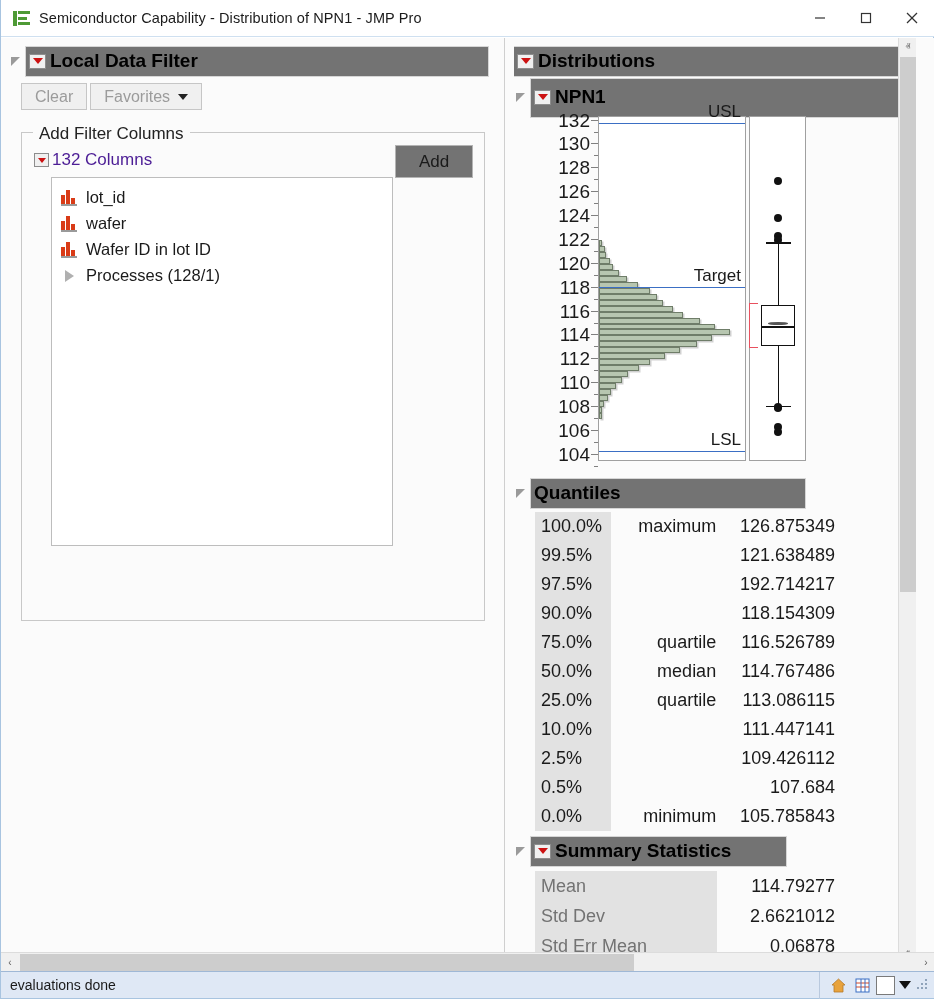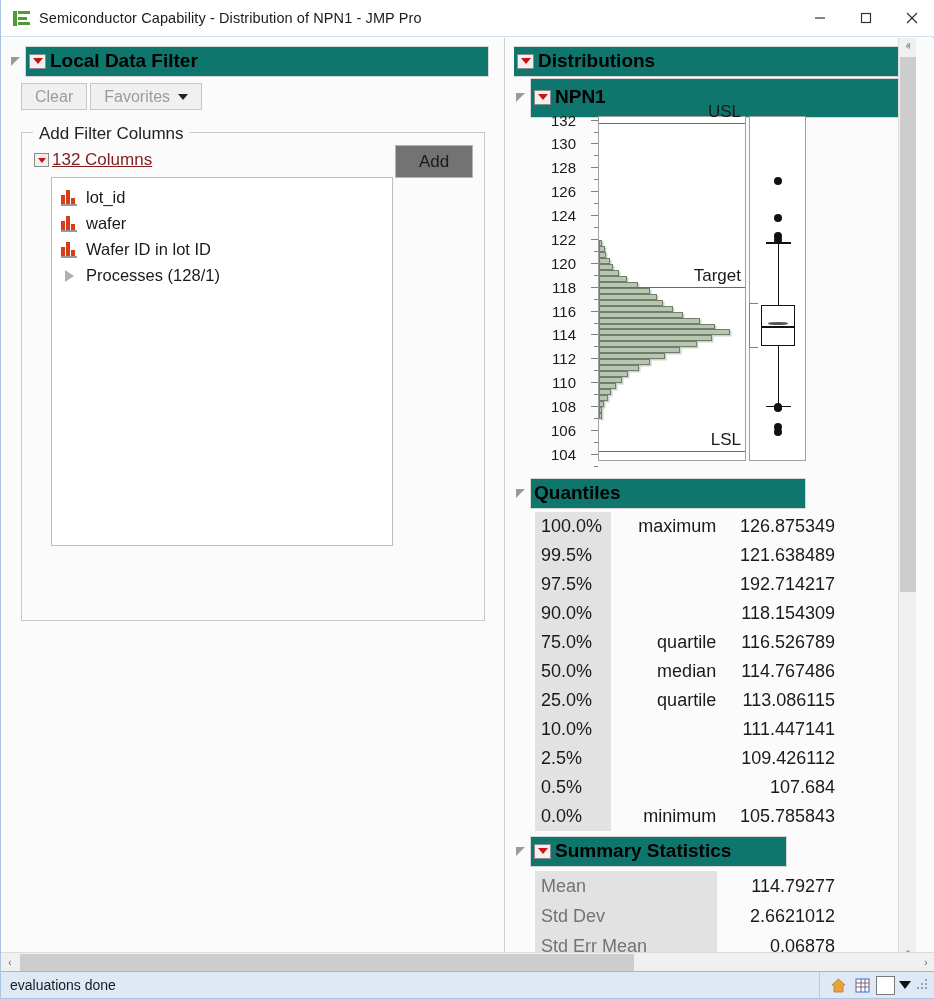--- a/index.html
+++ b/index.html
@@ -94,21 +94,21 @@
     content: ""; width: 0; height: 0;
     border-left: 5px solid transparent;
     border-right: 5px solid transparent;
     border-top: 6px solid #cc1111;
   }
   .outline-title {
     font-size: 19px; font-weight: bold; color: #000;
     white-space: nowrap;
   }
   .outline-bar {
-    background: #0f766e;
+    background: #737373;
     border: 1px solid #d6d6d6;
     display: flex; align-items: center;
     padding: 2px 6px 3px 3px;
   }
 
   
   .ldf-header {
     position: absolute; left: 8px; top: 8px;
     width: 480px; height: 31px;
   }
@@ -146,21 +146,21 @@
   }
   .cols-head {
     position: absolute; left: 33px; top: 112px;
     display: flex; align-items: center;
   }
   .cols-head .red-pop { width:15px; height:14px; margin-right:3px; }
   .cols-head .red-pop::after {
     border-left:4px solid transparent;border-right:4px solid transparent;
     border-top:5px solid #cc1111;
   }
-  .cols-head-text { font-size: 17px; color: #7f1d1d; text-decoration: underline; }
+  .cols-head-text { font-size: 17px; color: #4c1d95; }
 
   .add-btn {
     position: absolute; left: 394px; top: 107px;
     width: 78px; height: 33px;
     background: #737373; border: 1px solid #b4b4b4;
     font-size: 17px; color: #1a1a1a;
     display: flex; align-items: center; justify-content: center;
   }
 
   .col-list {
@@ -213,22 +213,22 @@
   
   .chart-wrap {
     position: absolute; left: 30px; top: 78px;
     width: 375px; height: 355px;
   }
   .axis-labels {
     position: absolute; left: 0; top: 0;
     width: 62px; height: 345px;
   }
   .axis-label {
-    position: absolute; right: 22px;
-    font-size: 15px; color: #1a1a1a; line-height: 1;
+    position: absolute; right: 8px;
+    font-size: 19px; color: #1a1a1a; line-height: 1;
     transform: translateY(-50%);
     white-space: nowrap;
   }
   .tickmark {
     position: absolute; right: 0; width: 7px; height: 1px; background: #808080;
   }
   .tickmark.minor { width: 4px; }
 
   .hist-box {
     position: absolute; left: 62px; top: 0;

